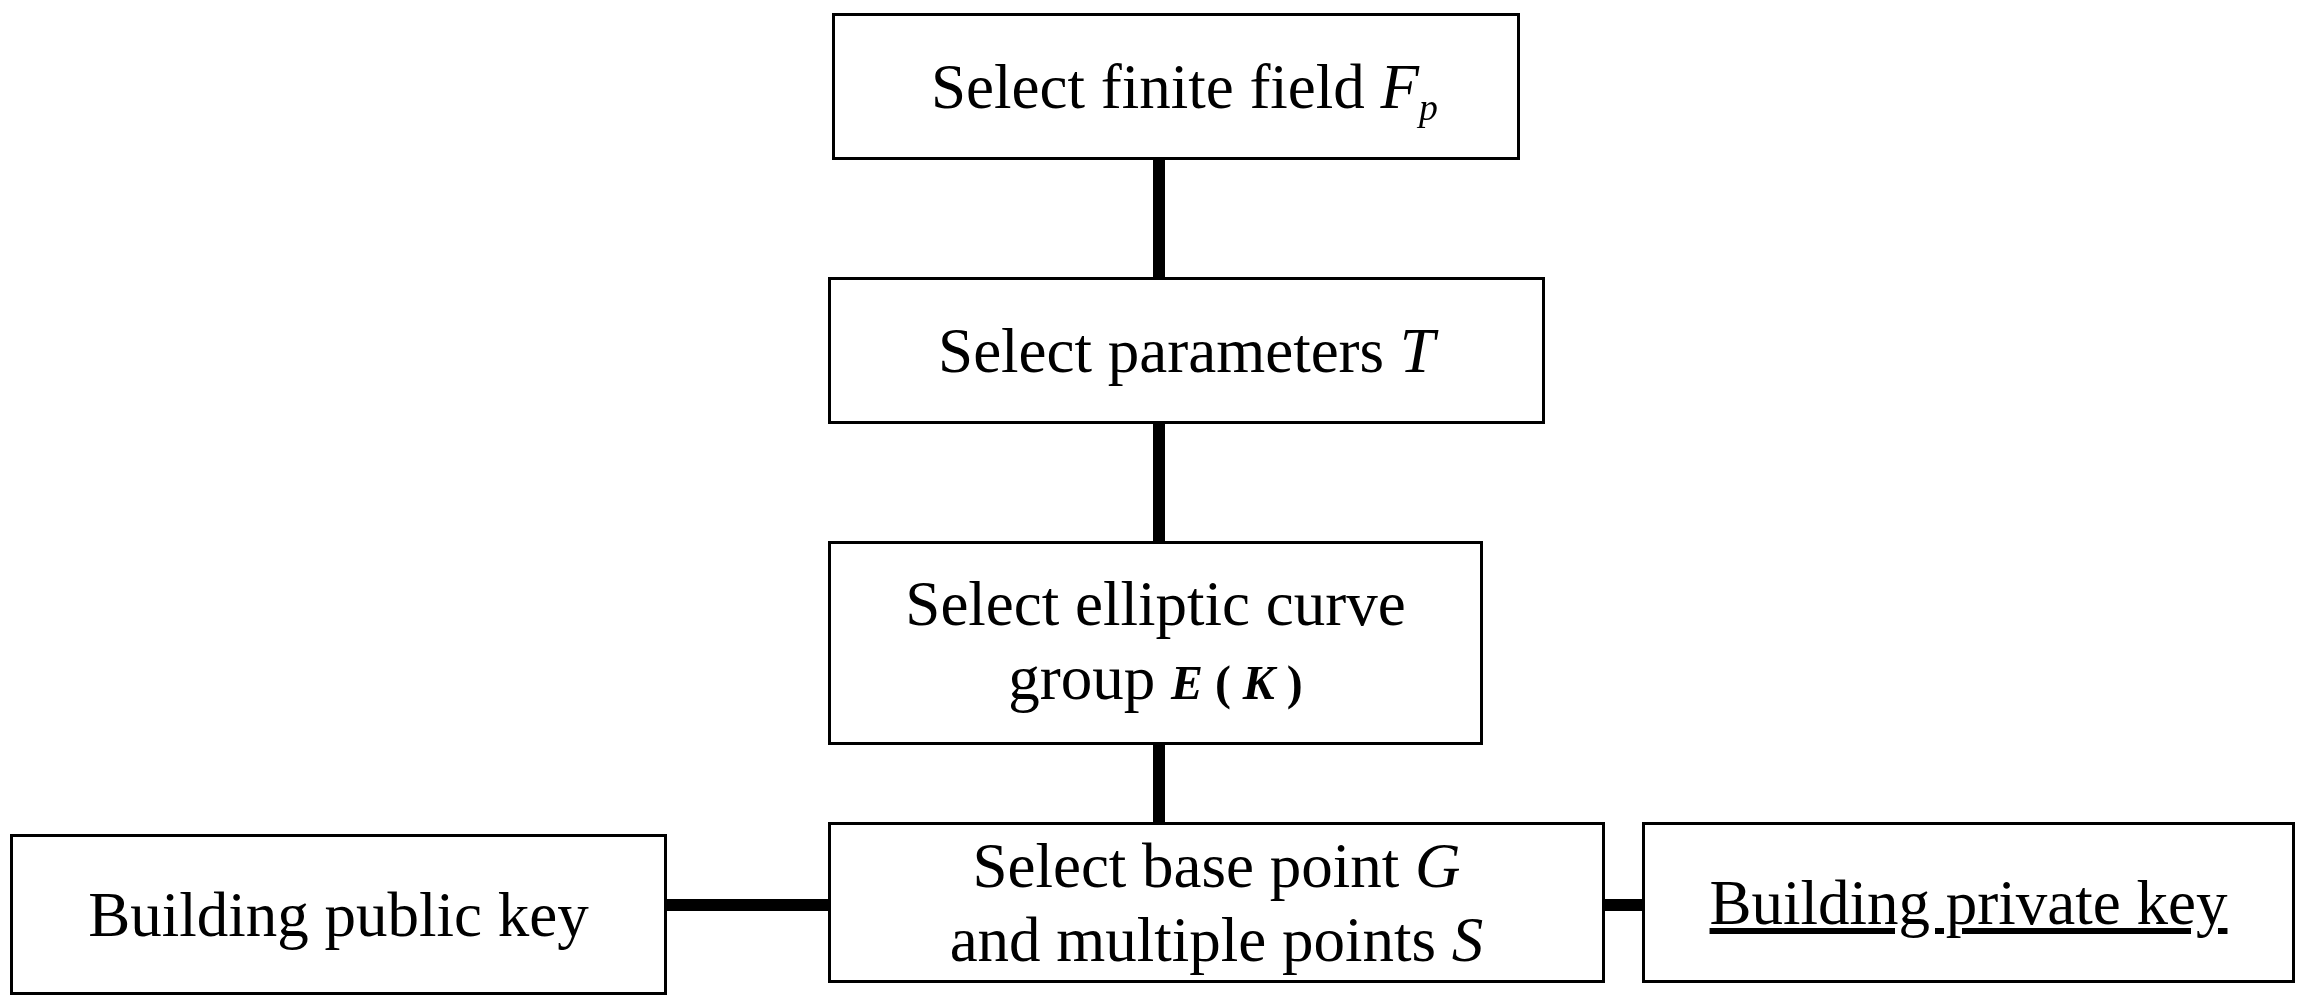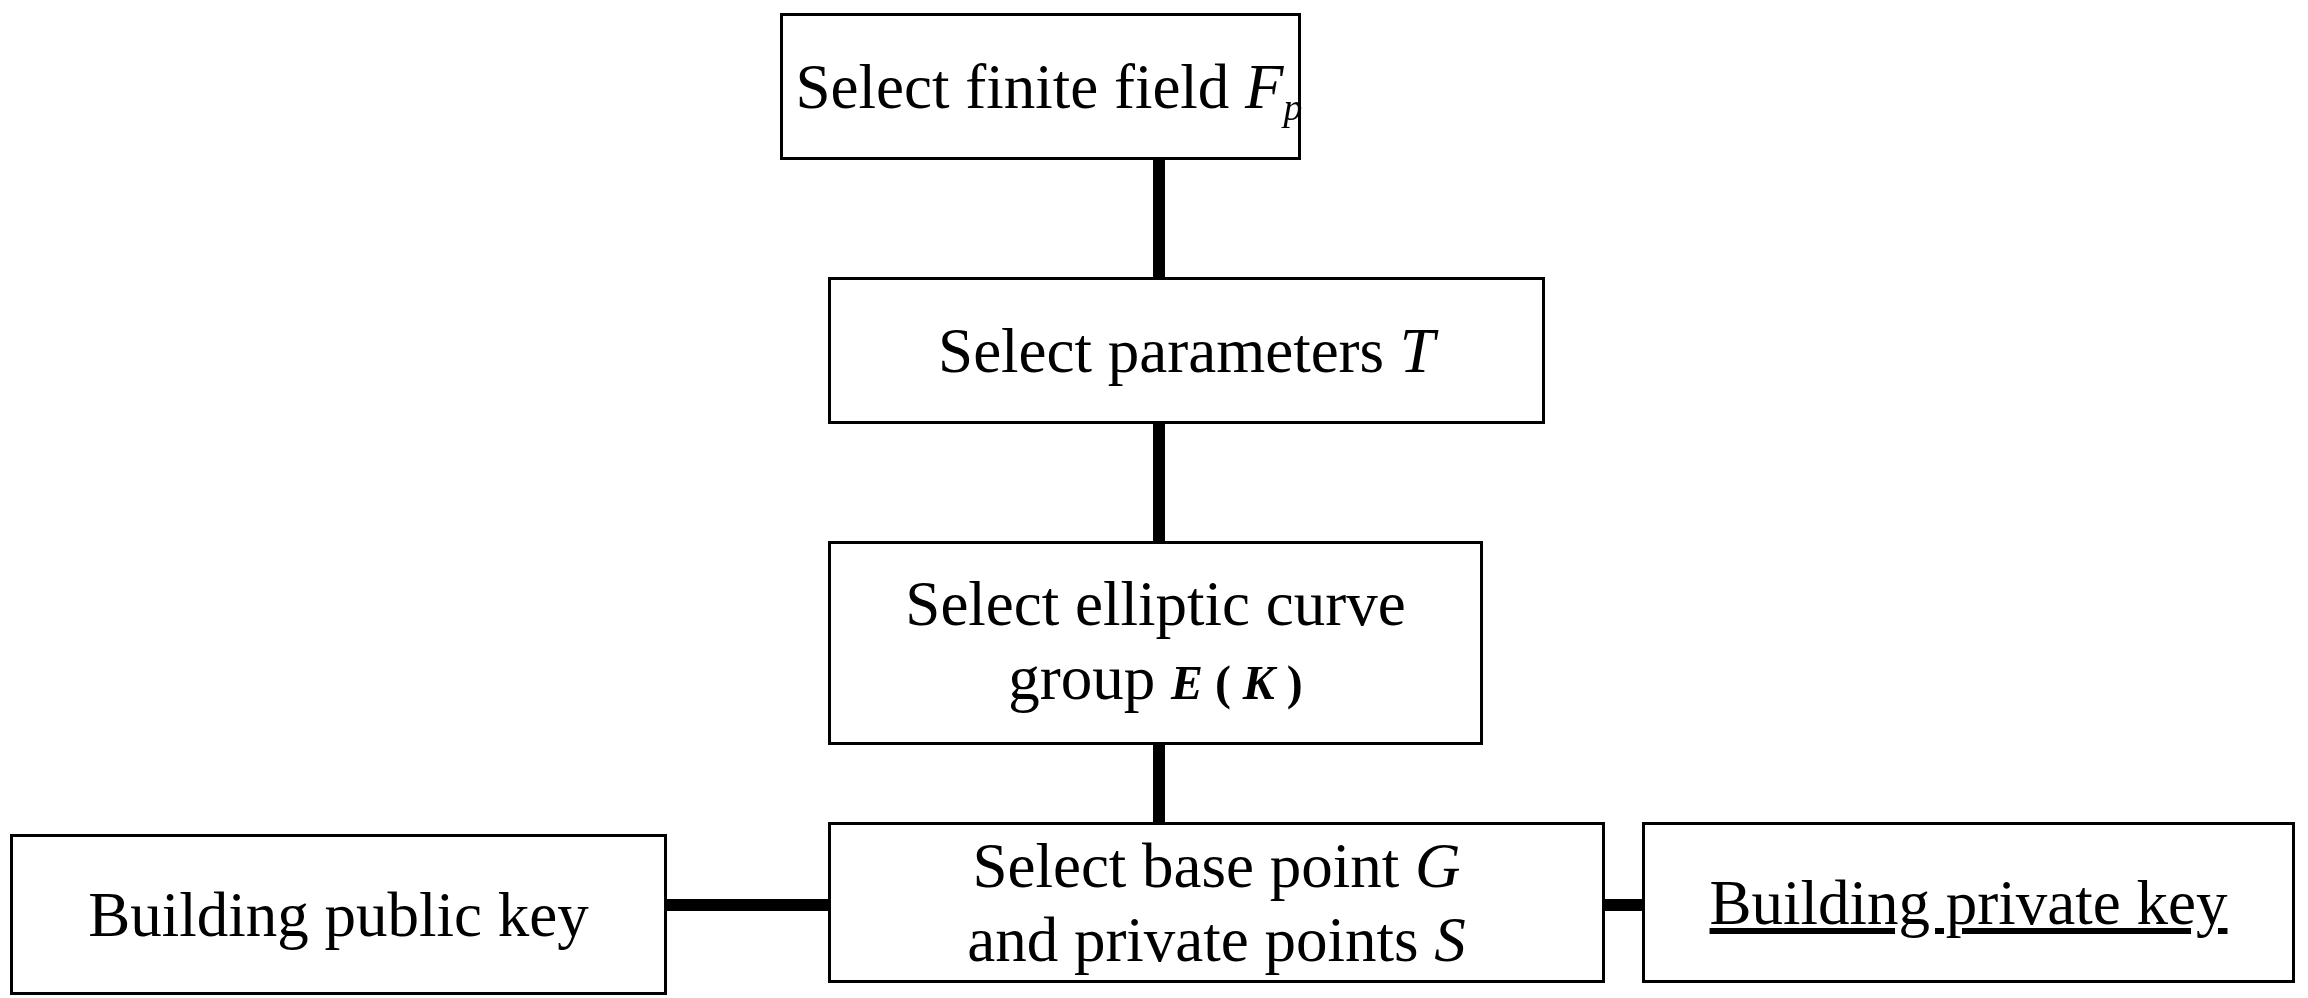--- a/index.html
+++ b/index.html
@@ -31,21 +31,21 @@
     font-size: 0.60em;
     font-style: italic;
     vertical-align: baseline;
     position: relative;
     top: 0.34em;
     line-height: 0;
   }
   .math-small { font-size: 0.76em; font-weight: bold; }
 
   
-  .b-finite    { left: 780px;  top: 13px;  width: 521px; height: 147px; padding-left: 17px; }
+  .b-finite    { left: 832px;  top: 13px;  width: 688px; height: 147px; padding-left: 17px; }
   .b-params    { left: 828px;  top: 277px; width: 717px; height: 147px; }
   .b-elliptic  { left: 828px;  top: 541px; width: 655px; height: 204px; }
   .b-base      { left: 828px;  top: 822px; width: 777px; height: 161px; }
   .b-public    { left: 10px;   top: 822px; width: 657px; height: 161px; margin-top: 12px; }
   .b-private   { left: 1642px; top: 822px; width: 653px; height: 161px; text-decoration: underline; }
 
   
   .c-v1 { left: 1153px; top: 158px; width: 12px; height: 121px; }
   .c-v2 { left: 1153px; top: 422px; width: 12px; height: 121px; }
   .c-v3 { left: 1153px; top: 701px; width: 12px; height: 123px; }
@@ -71,21 +71,21 @@
     <div class="line"><span>Select parameters</span> <i class="v">T</i></div>
   </div>
 
   <div class="box b-elliptic">
     <div class="line"><span>Select elliptic curve</span></div>
     <div class="line"><span>group</span> <span class="math-small"><i class="v">E</i> <span>(</span> <i class="v">K</i> <span>)</span></span></div>
   </div>
 
   <div class="box b-base">
     <div class="line"><span>Select base point</span> <i class="v">G</i></div>
-    <div class="line"><span>and private points</span> <i class="v">S</i></div>
+    <div class="line"><span>and multiple points</span> <i class="v">S</i></div>
   </div>
 
   <div class="box b-public">
     <div class="line"><span>Building public key</span></div>
   </div>
 
   <div class="box b-private">
     <div class="line"><span>Building private key</span></div>
   </div>
 

